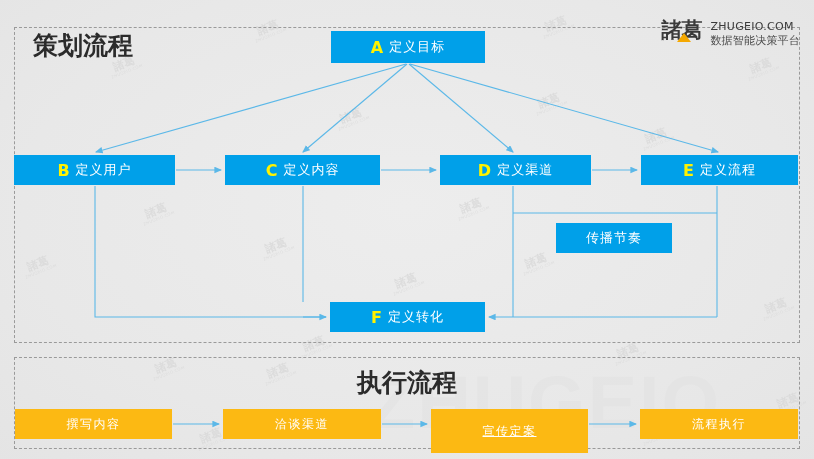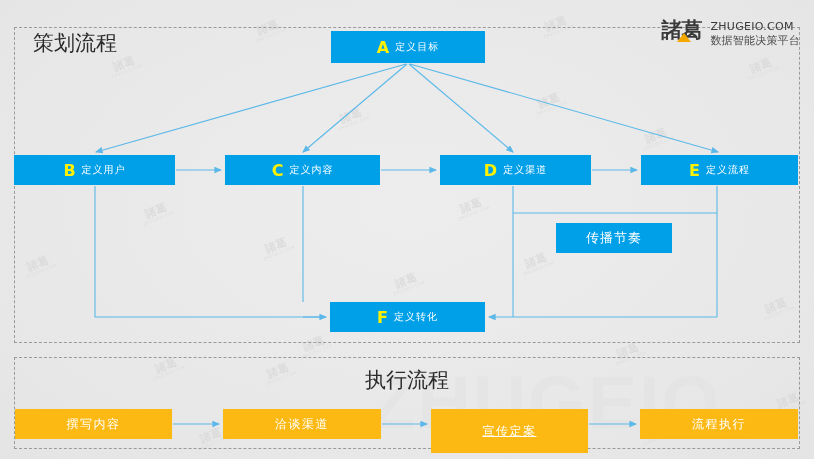--- a/index.html
+++ b/index.html
@@ -22,22 +22,22 @@
       font-family:"DejaVu Sans",sans-serif;opacity:.75;white-space:nowrap;}
   .wm small{display:block;font-size:4px;letter-spacing:.4px;font-weight:400;}
   .wm-big{position:absolute;color:#e2e2e2;font-size:74px;font-weight:700;
       letter-spacing:2px;opacity:.55;white-space:nowrap;}
 
   
   .panel{position:absolute;border:1px dashed #9a9a9a;box-sizing:border-box;z-index:2;}
   #panel-plan{left:14px;top:27px;width:786px;height:316px;}
   #panel-exec{left:14px;top:357px;width:786px;height:92px;}
 
-  .section-title{position:absolute;z-index:6;color:#2b2b2b;font-size:21px;
-      font-weight:400;white-space:nowrap;
+  .section-title{position:absolute;z-index:6;color:#2b2b2b;font-size:25px;
+      font-weight:700;white-space:nowrap;
       font-family:"DejaVu Sans","Liberation Sans",sans-serif;}
   #title-plan{left:33px;top:29px;}
   #title-exec{left:0;top:366px;width:814px;text-align:center;}
 
   
   #logo{position:absolute;right:14px;top:19px;z-index:6;display:flex;
         align-items:center;gap:5px;}
   #logo .mark{position:relative;width:44px;height:30px;}
   #logo .mark .cn{font-size:21px;font-weight:700;color:#3a3a3a;
         font-family:"DejaVu Sans",sans-serif;letter-spacing:-1px;
@@ -55,21 +55,21 @@
   #wires{position:absolute;left:0;top:0;width:814px;height:459px;z-index:3;}
 
   
   .node{position:absolute;z-index:5;display:flex;align-items:center;
         justify-content:center;color:#fff;box-sizing:border-box;
         font-family:"DejaVu Sans","Liberation Sans",sans-serif;}
   .node.blue{background:#00a0e9;}
   .node.orange{background:#fcb913;}
   .node .key{color:#fff200;font-weight:700;margin-right:6px;
         font-family:"DejaVu Sans",sans-serif;}
-  .node .lbl{font-size:10px;letter-spacing:1px;}
+  .node .lbl{font-size:13px;letter-spacing:1px;}
   .node.sub .lbl{font-size:13px;letter-spacing:1px;}
   .node.orange .lbl{font-size:12px;letter-spacing:1.5px;}
 
   
   #node-a{left:331px;top:31px;width:154px;height:32px;}
   #node-b{left:14px;top:155px;width:161px;height:30px;}
   #node-c{left:225px;top:155px;width:155px;height:30px;}
   #node-d{left:440px;top:155px;width:151px;height:30px;}
   #node-e{left:641px;top:155px;width:157px;height:30px;}
   #node-f{left:330px;top:302px;width:155px;height:30px;}

